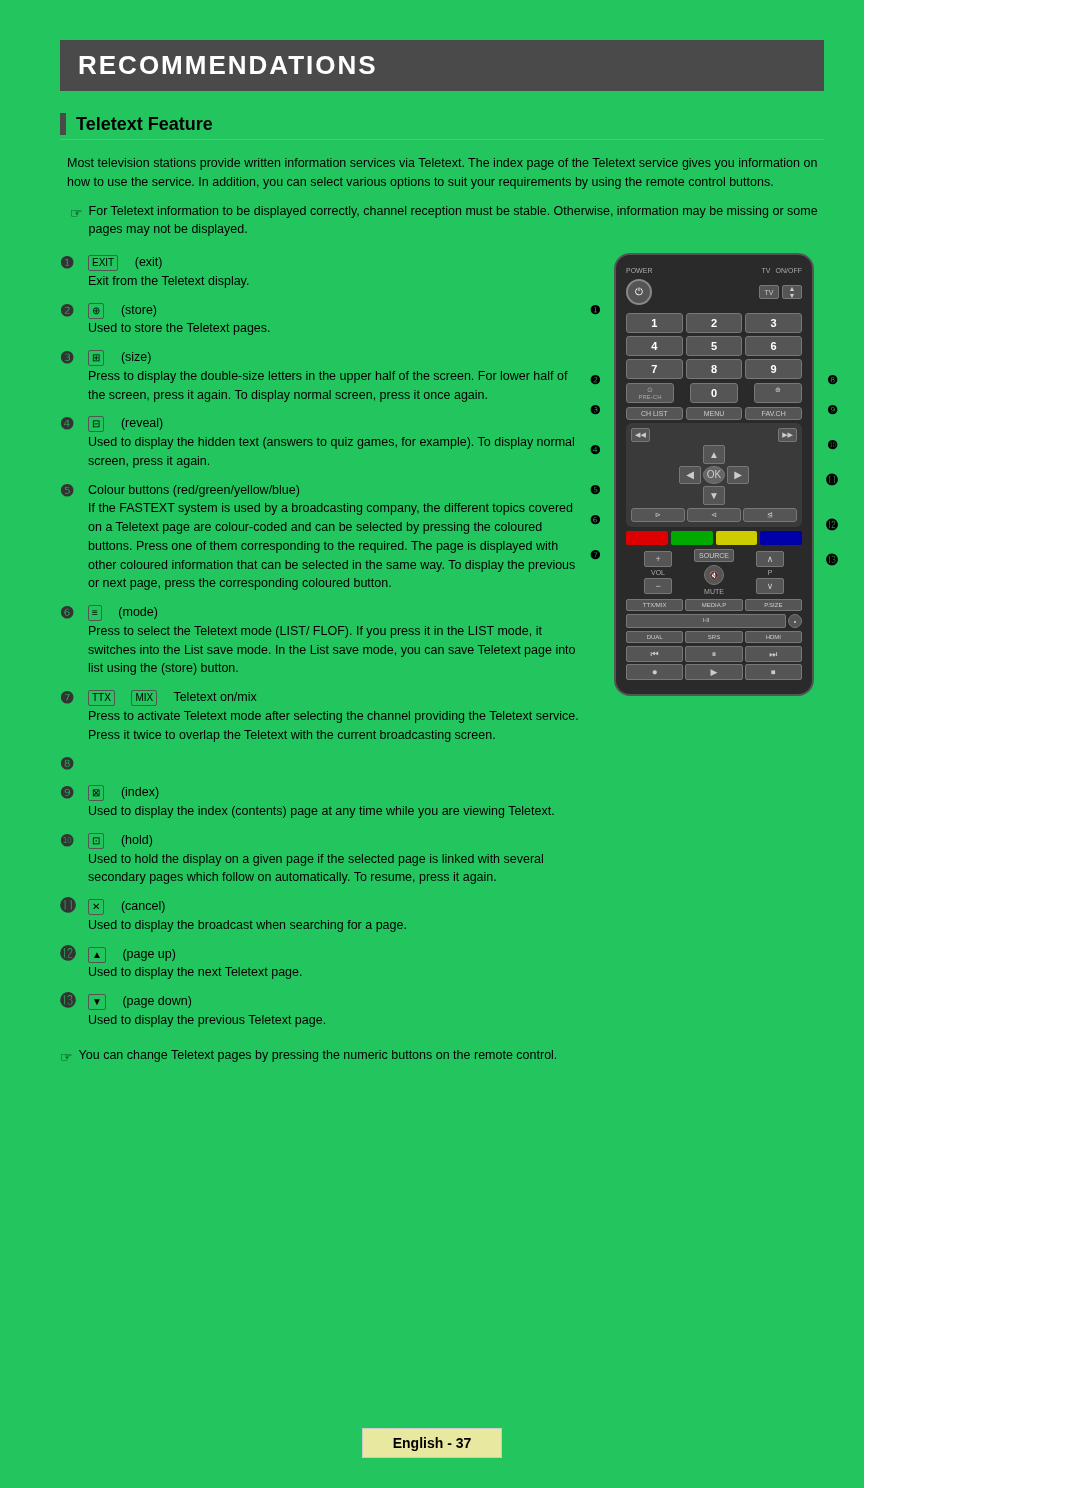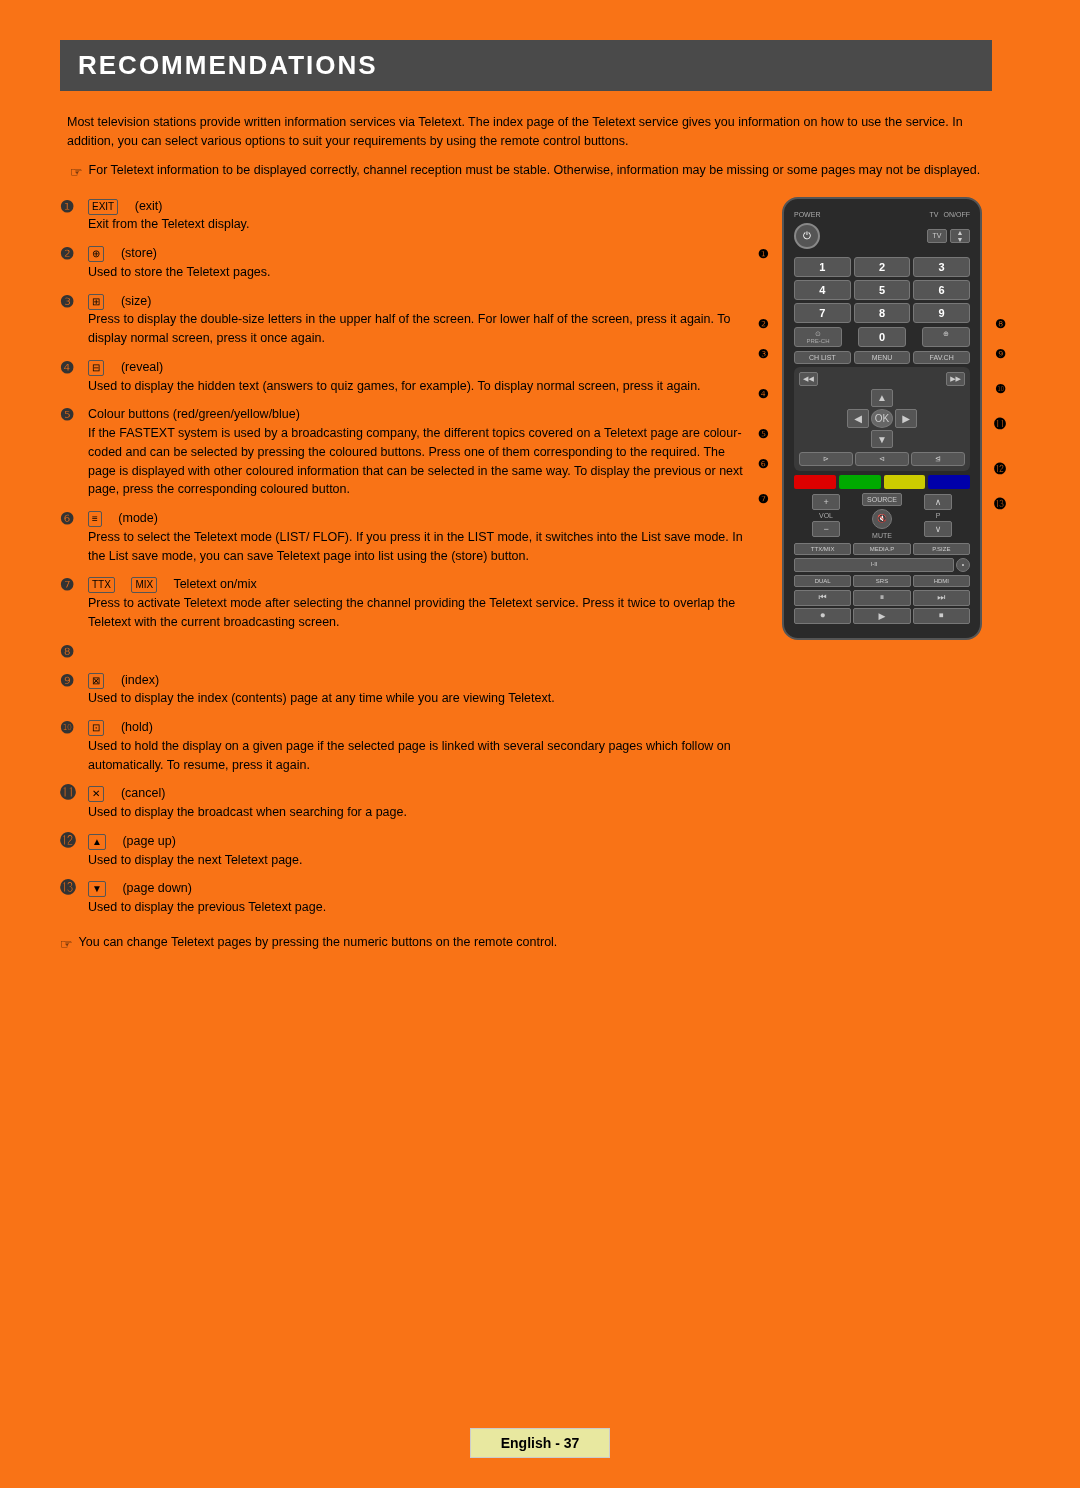--- a/index.html
+++ b/index.html
@@ -7,24 +7,24 @@
       font-family: Arial, sans-serif;
       font-size: 13px;
       background: #fff;
       color: #000;
       width: 1080px;
       min-height: 1488px;
       padding: 0;
     }
 
     .page-wrapper {
-      width: 1080px;
+      width: 864px;
       min-height: 1488px;
-      background: #f97316;
-      padding: 40px 88px 40px 60px;
+      background: #22c55e;
+      padding: 40px 40px 40px 60px;
       position: relative;
     }
 
     
     .page-header {
       background: #4a4a4a;
       color: #fff;
       padding: 10px 18px;
       margin-bottom: 22px;
     }
@@ -374,20 +374,24 @@
   </style>
 </head>
 <body>
 
 <div class="page-wrapper">
 
   <div class="page-header">
     <h1>RECOMMENDATIONS</h1>
   </div>
 
+  <div class="section-title">
+    <div class="section-bar"></div>
+    <h2>Teletext Feature</h2>
+  </div>
 
   <p class="intro-text">Most television stations provide written information services via Teletext. The index page of the Teletext service gives you information on how to use the service. In addition, you can select various options to suit your requirements by using the remote control buttons.</p>
 
   <div class="note-block">
     <span class="note-icon">☞</span>
     <span>For Teletext information to be displayed correctly, channel reception must be stable. Otherwise, information may be missing or some pages may not be displayed.</span>
   </div>
 
   <div class="content-area">
 

